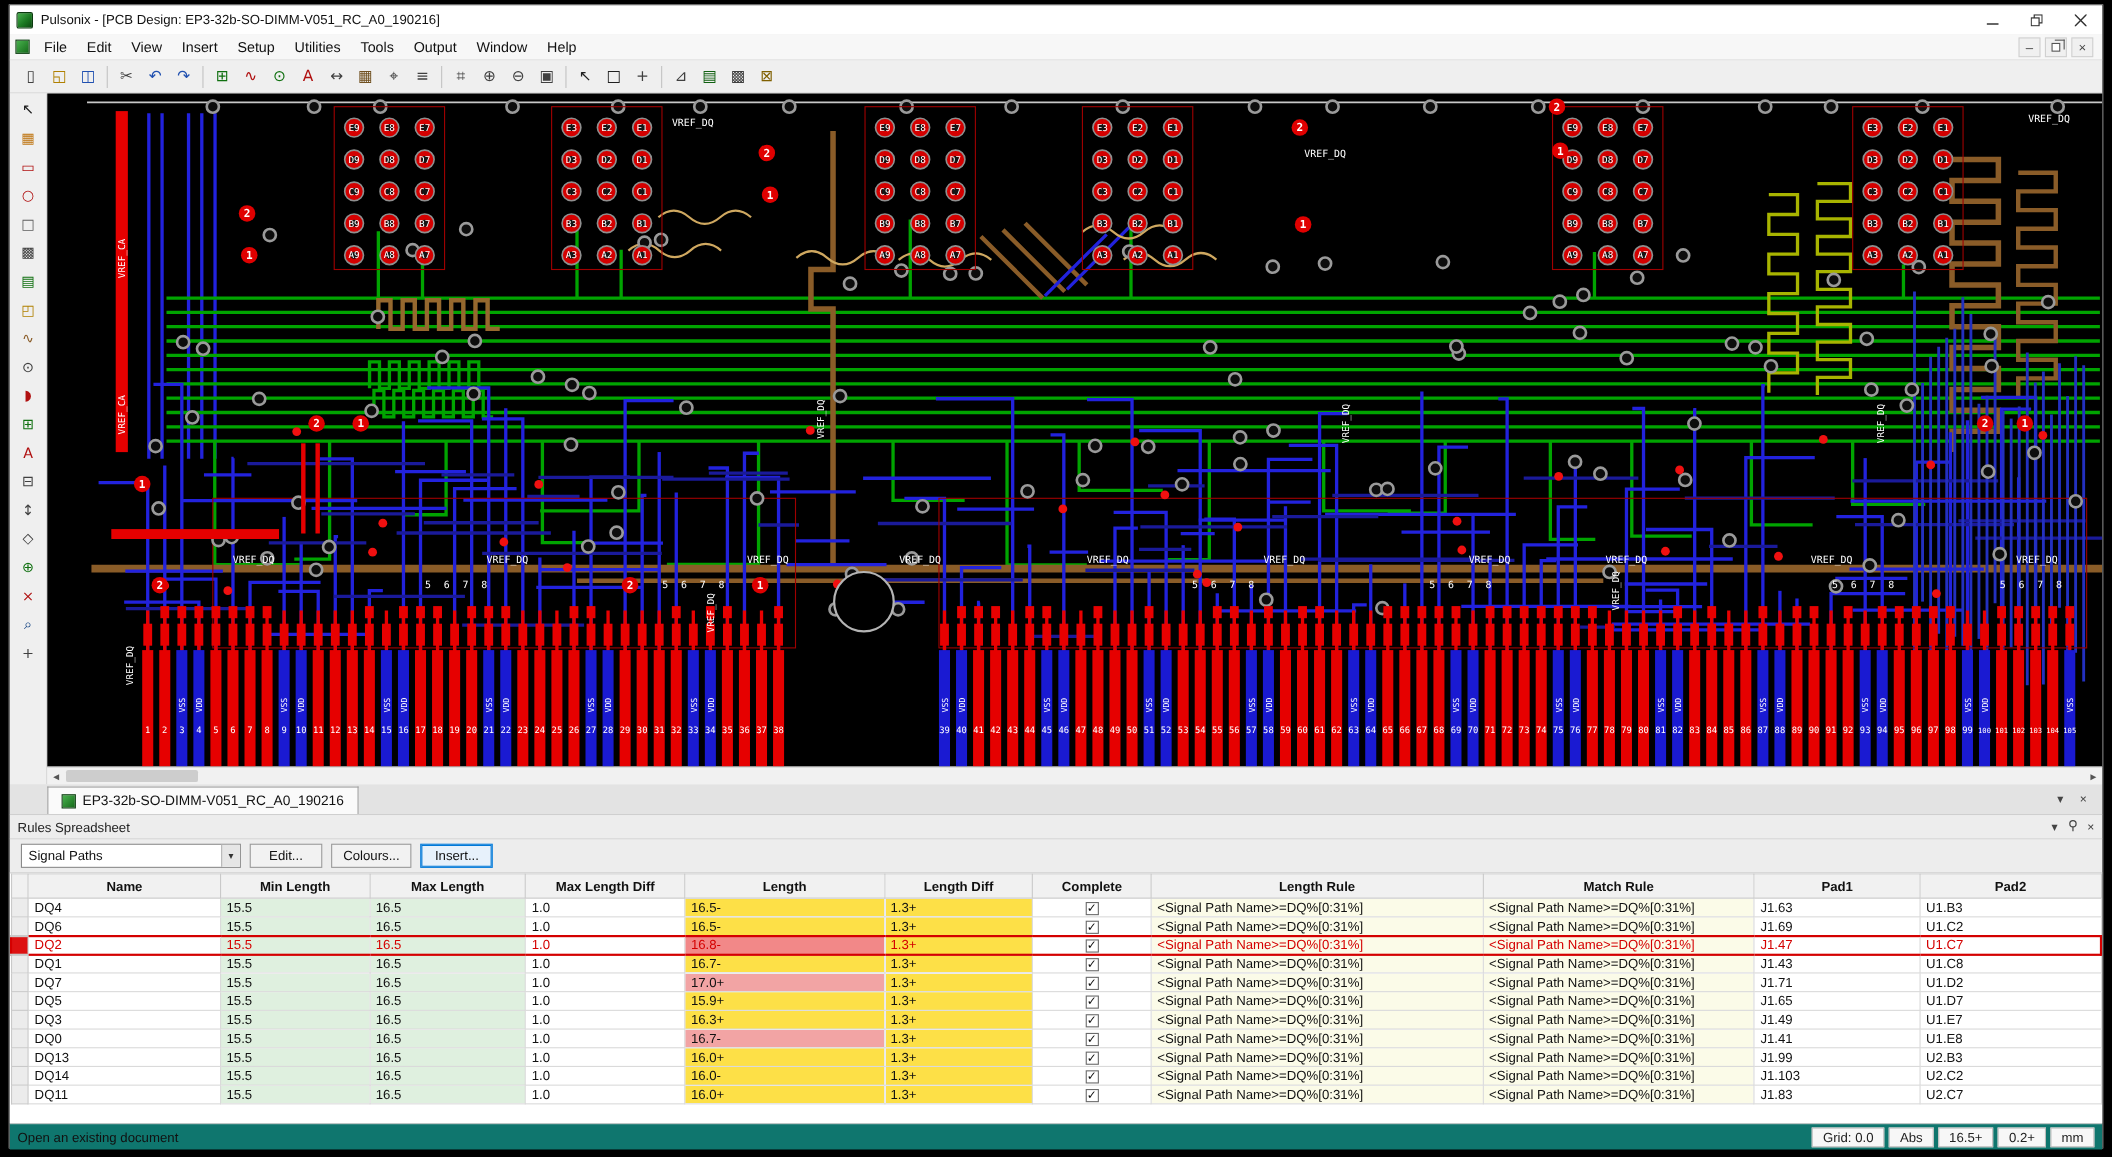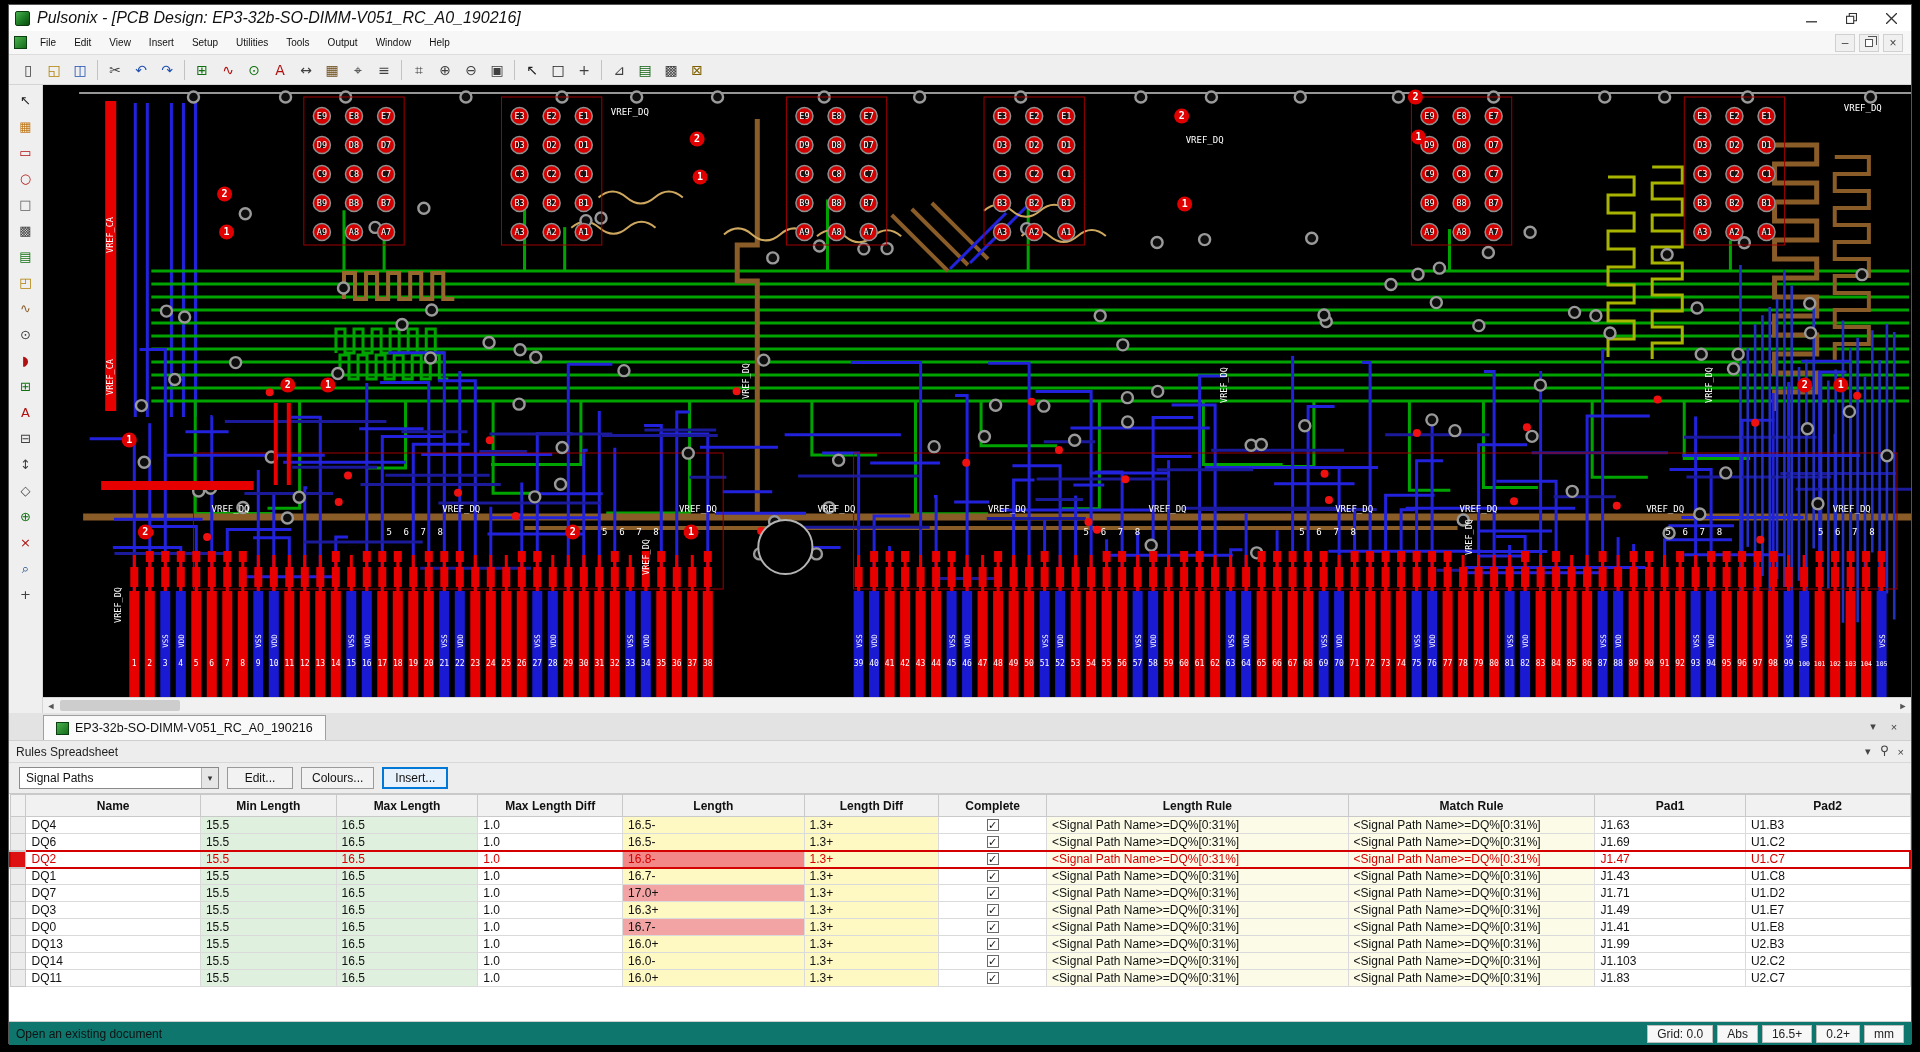--- a/index.html
+++ b/index.html
@@ -2,28 +2,28 @@
 <html><head>
 <meta charset="utf-8">
 <style>
   *{margin:0;padding:0;box-sizing:border-box;}
   html,body{width:1920px;height:1052px;}
   body{background:#000;font-family:"Liberation Sans",sans-serif;position:relative;overflow:hidden;}
   .window{position:absolute;left:8px;top:4px;width:1904px;height:1040px;background:#ededed;display:flex;flex-direction:column;border:1px solid #555;}
   
   .titlebar{height:26px;background:#ffffff;display:flex;align-items:center;padding-left:6px;flex:0 0 auto;}
   .app-icon{width:15px;height:15px;border-radius:2px;background:linear-gradient(135deg,#4ab150 0%,#1b7a22 55%,#0c4a11 100%);border:1px solid #0a3a0e;flex:0 0 auto;}
-  .title{font-size:16px;color:#111;margin-left:7px;white-space:nowrap;font-style:italic;}
+  .title{font-size:12px;color:#111;margin-left:7px;white-space:nowrap;}
   .win-btns{margin-left:auto;display:flex;height:100%;}
   .win-btn{width:40px;height:100%;border:none;background:transparent;display:flex;align-items:center;justify-content:center;}
   
   .menubar{height:24px;background:#f7f7f7;border-bottom:1px solid #dcdcdc;display:flex;align-items:center;padding-left:5px;flex:0 0 auto;}
   .doc-icon{width:13px;height:13px;background:linear-gradient(135deg,#49b24e,#156b1a);border:1px solid #0c3f10;margin-right:4px;flex:0 0 auto;}
   .menu-items{display:flex;align-items:center;}
-  .menu-item{font-size:10px;color:#111;padding:3px 9px;cursor:default;}
+  .menu-item{font-size:13px;color:#111;padding:3px 9px;cursor:default;}
   .mdi-ctrls{margin-left:auto;display:flex;align-items:center;padding-right:8px;gap:4px;}
   .mdi-btn{width:20px;height:18px;display:flex;align-items:center;justify-content:center;font-size:12px;color:#444;border:1px solid #d0d0d0;background:#f0f0f0;}
   .restore-glyph{width:8px;height:8px;border:1px solid #555;position:relative;background:#fff;}
   .restore-glyph:before{content:"";position:absolute;left:2px;top:-4px;width:8px;height:8px;border:1px solid #555;border-bottom:none;border-left:none;}
   
   .toolbar{height:30px;background:#efefef;border-bottom:1px solid #d5d5d5;display:flex;align-items:center;padding-left:6px;flex:0 0 auto;}
   .tb-btn{width:24px;height:24px;margin:0 1px;border:1px solid transparent;background:transparent;font-size:14px;line-height:1;display:flex;align-items:center;justify-content:center;font-family:"DejaVu Sans",sans-serif;}
   .tb-sep{width:1px;height:20px;background:#c2c2c2;margin:0 4px;display:inline-block;}
   
   .workspace{height:628px;display:flex;flex:0 0 auto;}
@@ -52,21 +52,21 @@
   .combo-arrow{width:17px;height:100%;background:#e6e6e6;border-left:1px solid #b5b5b5;display:flex;align-items:center;justify-content:center;font-size:9px;color:#333;}
   .pbtn{height:22px;min-width:66px;border:1px solid #9a9a9a;background:#f2f2f2;font-size:12px;font-family:inherit;padding:0 10px;color:#111;}
   .pbtn.focused{border-color:#0078d7;background:#e7f1fb;box-shadow:inset 0 0 0 1px #0078d7;}
   
   .table-wrap{flex:1;overflow:hidden;background:#fff;border-top:1px solid #c9c9c9;}
   table.rules{border-collapse:collapse;table-layout:fixed;font-size:12px;padding-left:31px;}
   .rules th{height:22px;background:#f1f1f1;border:1px solid #c9c9c9;font-weight:bold;font-size:12px;padding:0 4px;overflow:hidden;white-space:nowrap;color:#111;}
   .rules td{height:17px;border:1px solid #dadada;padding:0 5px;white-space:nowrap;overflow:hidden;color:#111;}
   .rules td.ind{background:#ececec;border-color:#c9c9c9;padding:0;}
   .c-green{background:#dff0df;}
-  .c-yellow{background:#fef9c3;margin-left:48px;}
+  .c-yellow{background:#fde047;margin-left:48px;}
   .c-cream{background:#fbfbe8;}
   .c-pink{background:#f2a4a4;margin-left:29px;}
   .c-check{text-align:center;}
   .cb{display:inline-block;width:12px;height:12px;border:1px solid #6a6a6a;background:#fff;font-size:11px;line-height:11px;color:#111;}
   tr.error-row td{color:#d40000;border-top:2px solid #d40000;border-bottom:2px solid #d40000;}
   tr.error-row td.ind{background:#dd1111;}
   tr.error-row td:first-child{border-left:2px solid #d40000;}
   tr.error-row td:last-child{border-right:2px solid #d40000;}
   tr.error-row td.c-pink{background:#f28888;}
   
@@ -1572,20 +1572,34 @@
               <td class="c-pink">17.0+</td>
               <td class="c-yellow">1.3+</td>
               <td class="c-check"><span class="cb">✓</span></td>
               <td class="c-cream">&lt;Signal Path Name&gt;=DQ%[0:31%]</td>
               <td class="c-cream">&lt;Signal Path Name&gt;=DQ%[0:31%]</td>
               <td>J1.71</td>
               <td>U1.D2</td>
             </tr>
             <tr>
               <td class="ind"></td>
+              <td>DQ5</td>
+              <td class="c-green">15.5</td>
+              <td class="c-green">16.5</td>
+              <td>1.0</td>
+              <td class="c-yellow">15.9+</td>
+              <td class="c-yellow">1.3+</td>
+              <td class="c-check"><span class="cb">✓</span></td>
+              <td class="c-cream">&lt;Signal Path Name&gt;=DQ%[0:31%]</td>
+              <td class="c-cream">&lt;Signal Path Name&gt;=DQ%[0:31%]</td>
+              <td>J1.65</td>
+              <td>U1.D7</td>
+            </tr>
+            <tr>
+              <td class="ind"></td>
               <td>DQ3</td>
               <td class="c-green">15.5</td>
               <td class="c-green">16.5</td>
               <td>1.0</td>
               <td class="c-yellow">16.3+</td>
               <td class="c-yellow">1.3+</td>
               <td class="c-check"><span class="cb">✓</span></td>
               <td class="c-cream">&lt;Signal Path Name&gt;=DQ%[0:31%]</td>
               <td class="c-cream">&lt;Signal Path Name&gt;=DQ%[0:31%]</td>
               <td>J1.49</td>

